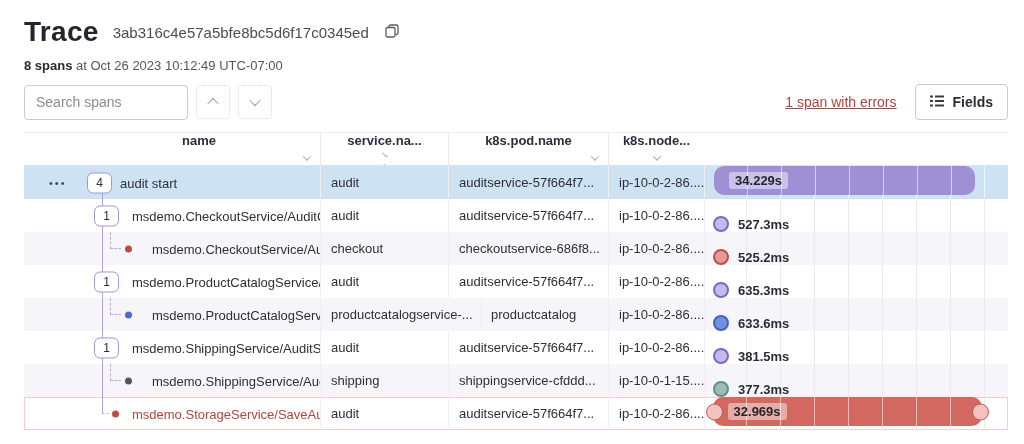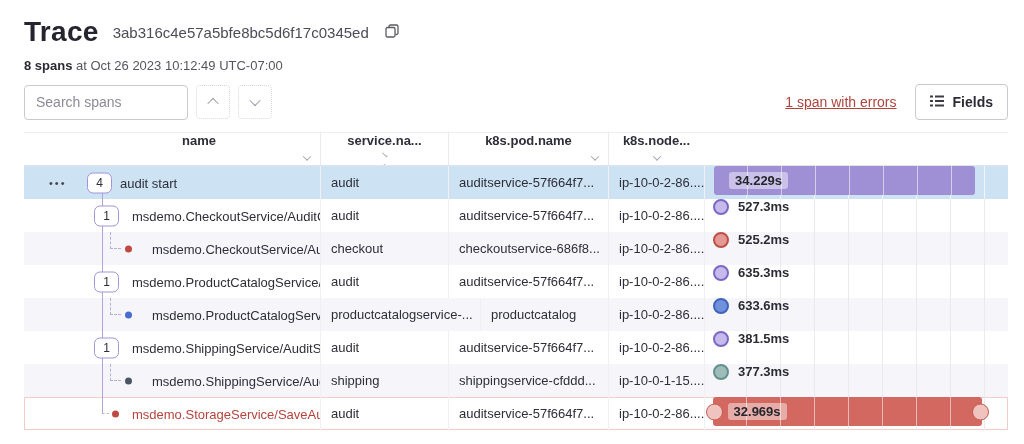--- a/index.html
+++ b/index.html
@@ -63,27 +63,27 @@
   .elbow-last { position:absolute; left:78px; top:0; height:17px; width:7px; border-left:1px solid #b2a3dc; border-bottom:1px dashed #c2b6e5; }
   .tdot { position:absolute; width:7px; height:7px; border-radius:50%; top:50%; transform:translateY(-50%); }
   .tdot.child { left:101px; }
   .tdot.last { left:88px; }
   .tdot.red { background:#bf4a42; } .tdot.blue { background:#4a6cd0; } .tdot.slate { background:#4b5563; }
   .sname { position:absolute; top:50%; transform:translateY(-50%); white-space:nowrap; color:#2e2e3a; }
   .sname.root { left:96px; } .sname.parent { left:108px; } .sname.child { left:128px; } .sname.last { left:108px; }
   .error .sname { color:#b5443c; }
 
   
-  .bar { position:absolute; top:0; bottom:4px; border-radius:3px; display:flex; align-items:center; background-image:repeating-linear-gradient(to right, transparent 0, transparent 33px, rgba(255,255,255,.55) 33px, rgba(255,255,255,.55) 34px); }
+  .bar { position:absolute; top:0; bottom:4px; border-radius:10px; display:flex; align-items:center; background-image:repeating-linear-gradient(to right, transparent 0, transparent 33px, rgba(255,255,255,.55) 33px, rgba(255,255,255,.55) 34px); }
   .bar.purple { background-color:#9f90d5; }
   .bar.red { background-color:#d2685f; }
   .chip { margin-left:15px; background:rgba(255,255,255,.45); border-radius:3px; padding:1px 6px; font-weight:700; font-size:13px; color:#26262e; }
   .endcap { position:absolute; width:17px; height:17px; border-radius:50%; background:#f1c3be; border:1.5px solid #c25a51; top:50%; transform:translateY(-50%); }
   .endcap.start { left:-7px; } .endcap.end { right:-7px; }
-  .vizrow { position:absolute; inset:0; display:flex; align-items:flex-start; }
+  .vizrow { position:absolute; inset:0; display:flex; align-items:flex-end; }
   .sphere { width:16px; height:16px; border-radius:50%; margin:0 9px 0 8px; flex:none; border:2.5px solid; }
   .sphere.purple { background:#c6b9ec; border-color:#7c68c4; }
   .sphere.red { background:#e49a92; border-color:#bd4f47; }
   .sphere.blue { background:#7191dd; border-color:#3f63bd; }
   .sphere.teal { background:#9dbcba; border-color:#63908d; }
   .dur { font-weight:700; color:#2b2b35; font-size:13px; }
 
   .icon-droplet { width:11px; height:11px; }
 </style>
 </head>

